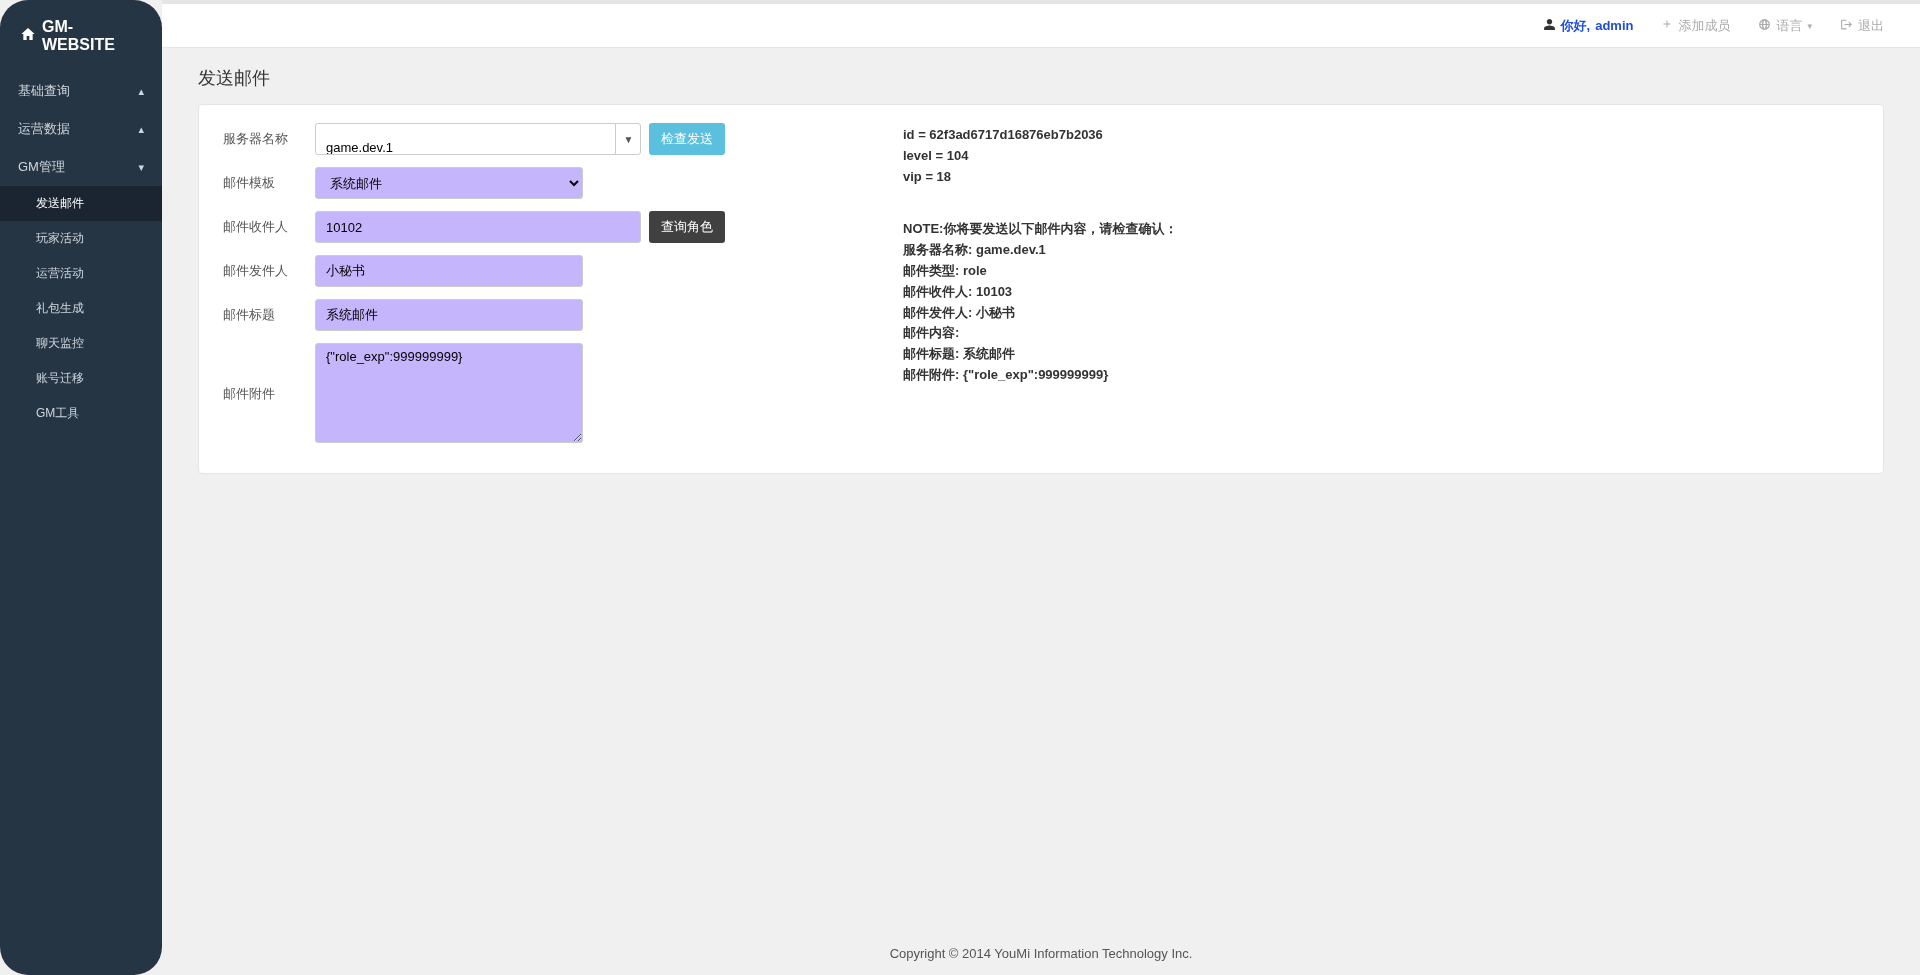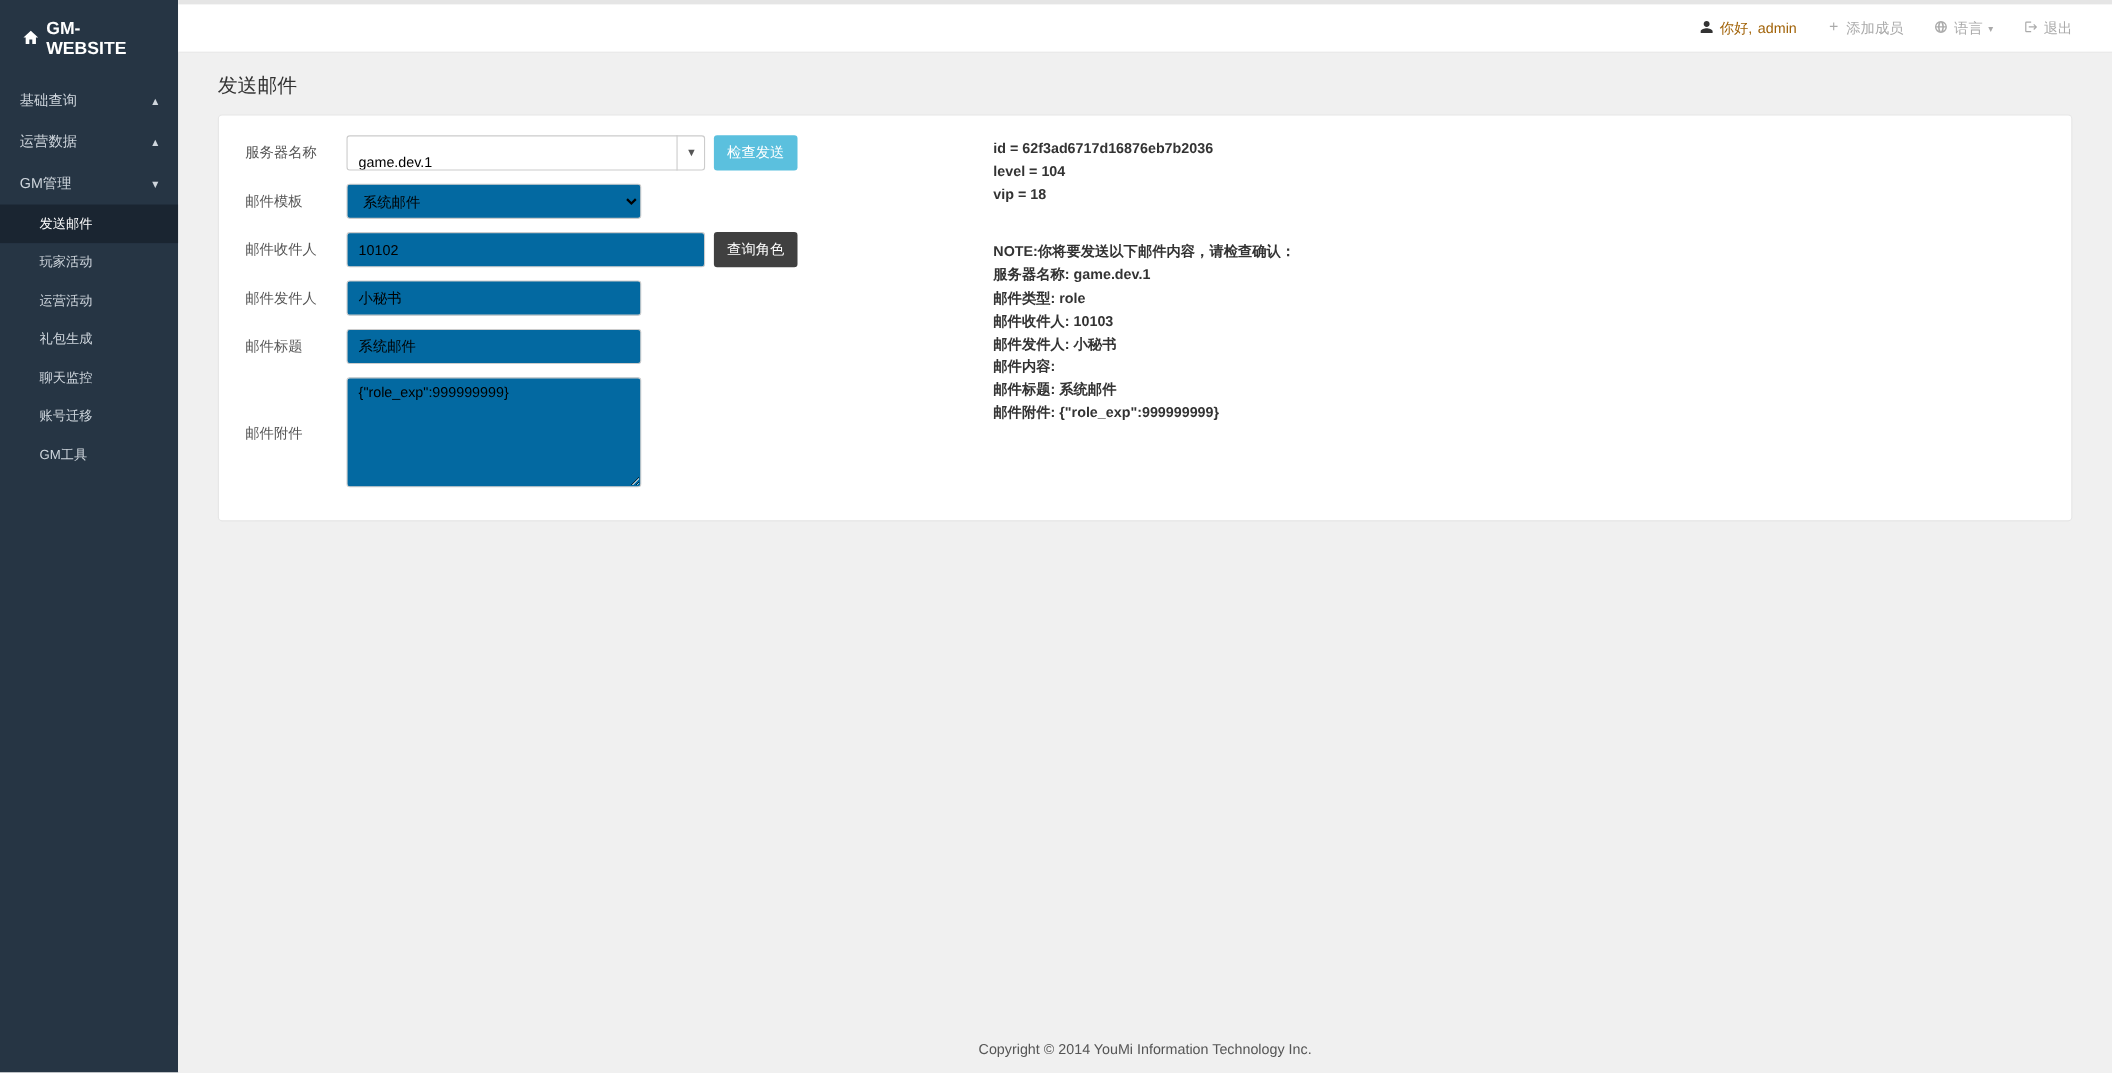--- a/index.html
+++ b/index.html
@@ -2,52 +2,52 @@
 <html><head>
   <meta charset="utf-8">
   <style>
     * { box-sizing: border-box; margin: 0; padding: 0; }
     body { font-family: "Helvetica Neue", Helvetica, Arial, sans-serif; font-size: 13px; color: #333; background: #f0f0f0; }
     
     
     .app { display: flex; min-height: 100vh; }
     
     
-    .sidebar { width: 162px; background: #263544; color: #fff; flex-shrink: 0; }
+    .sidebar { width: 162px; background: #263544; color: #fff; flex-shrink: 0; border-radius: 28px; }
     .brand { padding: 18px 18px 18px 20px; font-size: 16px; font-weight: bold; display: flex; align-items: center; gap: 6px; }
     .brand-icon { display: inline-block; }
     .nav { list-style: none; }
     .nav-section { }
     .nav-header { padding: 10px 18px; color: #cfd6dd; cursor: pointer; display: flex; justify-content: space-between; align-items: center; font-size: 13px; }
     .nav-sub { list-style: none; }
     .nav-sub-item { padding: 9px 18px 9px 36px; color: #cfd6dd; cursor: pointer; font-size: 12px; }
     .nav-sub-item.active { background: #1a2531; color: #fff; }
     .chevron { font-size: 11px; }
     
     
     .main { flex: 1; display: flex; flex-direction: column; background: #f0f0f0; }
     
     
     .topbar { height: 48px; background: #fff; border-bottom: 1px solid #e5e5e5; display: flex; justify-content: flex-end; align-items: center; padding: 0 36px; gap: 28px; border-top: 4px solid #e5e5e5; }
     .topbar-item { display: flex; align-items: center; gap: 5px; color: #555; font-size: 13px; cursor: pointer; }
-    .topbar-item.greeting { color: #a16207; font-weight: normal; cursor: default; }
+    .topbar-item.greeting { color: #1d4ed8; font-weight: bold; cursor: default; }
     .topbar-item.muted { color: #aaa; }
     .topbar-icon { font-size: 13px; }
     
     
     .content { padding: 18px 36px; flex: 1; }
     .page-title { font-size: 18px; color: #333; margin-bottom: 14px; font-weight: normal; }
     .panel { background: #fff; border: 1px solid #e5e5e5; border-radius: 4px; padding: 18px 24px; display: flex; gap: 40px; }
     
     
     .form-col { flex: 0 0 640px; }
     .form-row { display: flex; align-items: flex-start; margin-bottom: 12px; }
     .form-label { width: 92px; padding-top: 7px; font-weight: normal; color: #555; font-size: 13px; flex-shrink: 0; }
     .form-field { flex: 1; display: flex; gap: 8px; max-width: 410px; }
-    .form-control { flex: 1; height: 32px; padding: 5px 10px; border: 1px solid #ccc; border-radius: 3px; font-size: 13px; background: #0369a1; font-family: inherit; }
+    .form-control { flex: 1; height: 32px; padding: 5px 10px; border: 1px solid #ccc; border-radius: 3px; font-size: 13px; background: #c4b5fd; font-family: inherit; }
     textarea.form-control { height: auto; resize: both; min-height: 100px; }
     select.form-control { cursor: pointer; }
     .combo { position: relative; flex: 1; }
     .combo-input { width: 100%; height: 32px; padding: 22px 28px 5px 10px; border: 1px solid #ccc; border-radius: 3px; font-size: 13px; background: #fff; }
     .combo-caret { position: absolute; right: 0; top: 0; height: 32px; width: 26px; display: flex; align-items: center; justify-content: center; border-left: 1px solid #ccc; pointer-events: none; color: #555; font-size: 10px; }
     .btn { height: 32px; padding: 0 12px; border: none; border-radius: 3px; font-size: 13px; color: #fff; cursor: pointer; white-space: nowrap; }
     .btn-info { background: #5bc0de; }
     .btn-primary { background: #404040; }
     
     

